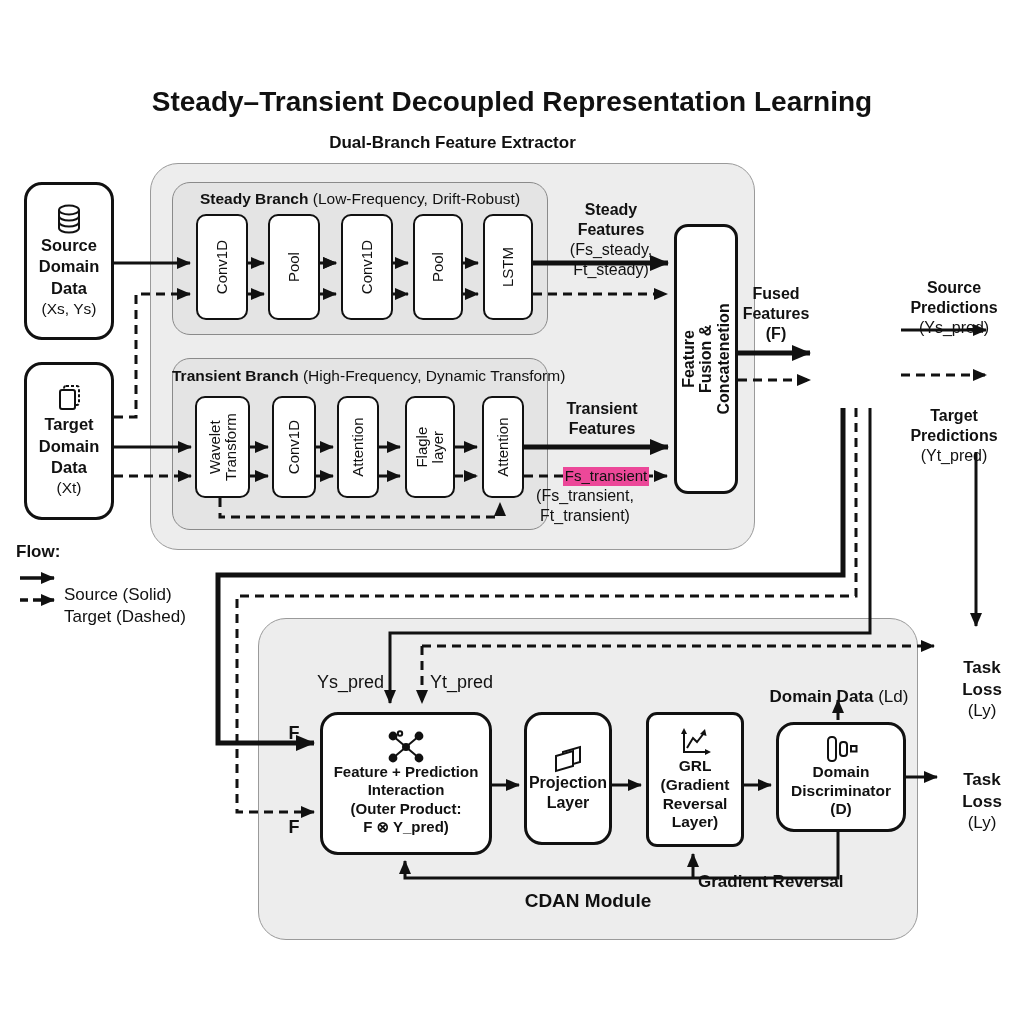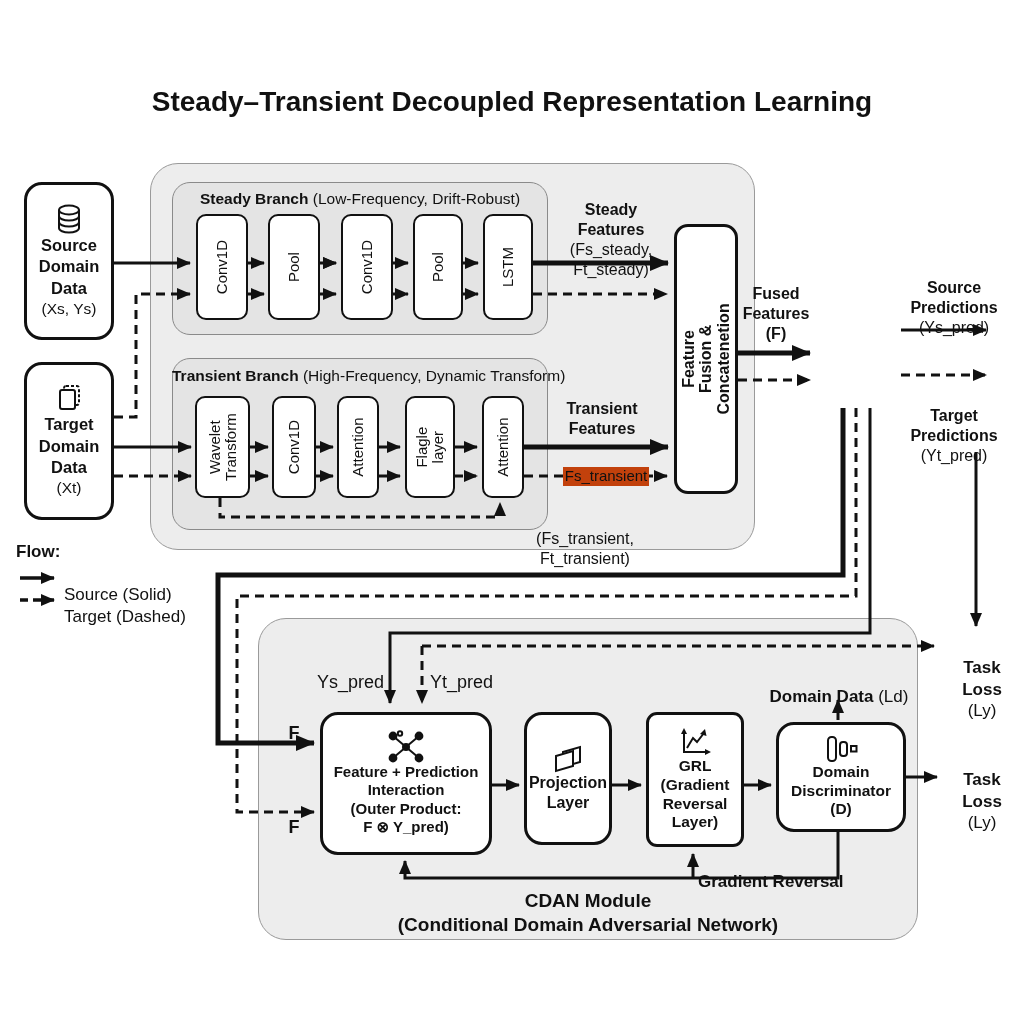--- a/index.html
+++ b/index.html
@@ -111,20 +111,21 @@
       </g>
 
       <g stroke-width="3.5">
         <path d="M20,578 H54" marker-end="url(#ah)"></path>
         <path d="M20,600 H54" stroke-dasharray="8,5" marker-end="url(#ah)"></path>
       </g>
     </g>
   </svg>
 
   <div class="lbl" style="left:0;right:0;top:84px;font-size:28px;">Steady–Transient Decoupled Representation Learning</div>
+  <div class="lbl" style="left:150px;width:605px;top:132px;font-size:17px;">Dual-Branch Feature Extractor</div>
 
   <div class="abs node" style="left:24px;top:182px;width:90px;height:158px;border-radius:18px;">
     <svg class="icon" width="26" height="31" viewBox="0 0 26 31">
       <g stroke="#111" stroke-width="2" fill="none">
         <ellipse cx="13" cy="6" rx="10" ry="4.5"></ellipse>
         <path d="M3,6 V24 c0,2.6 4.5,4.6 10,4.6 s10,-2 10,-4.6 V6"></path>
         <path d="M3,12 c0,2.6 4.5,4.6 10,4.6 s10,-2 10,-4.6"></path>
         <path d="M3,18 c0,2.6 4.5,4.6 10,4.6 s10,-2 10,-4.6"></path>
       </g>
     </svg>
@@ -189,22 +190,22 @@
     </div>
 
   <div class="lbl" style="left:555px;width:112px;top:180px;">
     <span>Steady
 Features</span>
     <span class="reg" style="display:block;">(Fs_steady,
 Ft_steady)</span>
   </div>
   <div class="lbl" style="left:552px;width:100px;top:399px;">Transient
 Features</div>
-  <div class="lbl reg" style="left:563px;width:86px;top:467px;font-size:15px;background:#c2410c;">Fs_transient</div>
-  <div class="lbl reg" style="left:510px;width:150px;top:486px;margin-top:43px;">(Fs_transient,
+  <div class="lbl reg" style="left:563px;width:86px;top:467px;font-size:15px;background:#ec4899;">Fs_transient</div>
+  <div class="lbl reg" style="left:510px;width:150px;top:486px;">(Fs_transient,
 Ft_transient)</div>
   <div class="lbl" style="left:742px;width:68px;top:284px;">Fused
 Features
 (F)</div>
 
   <div class="abs node" style="left:674px;top:224px;width:64px;height:270px;border-radius:14px;">
     <div class="vtext b">Feature Fusion &amp;
 Concatenetion</div>
   </div>
 
@@ -288,21 +289,20 @@
     <div class="lbl" style="position:static;font-size:15.5px;line-height:1.2;">Domain
 Discriminator
 (D)</div>
   </div>
 
   <div class="lbl nowrap" style="left:760px;width:158px;top:670px;font-size:17px;">
     <span>Domain Data</span><span class="reg"> (Ld)</span>
   </div>
   <div class="lbl nowrap" style="left:698px;top:855px;font-size:17px;text-align:right;">Gradient Reversal</div>
   <div class="lbl" style="left:258px;width:660px;top:889px;font-size:19px;">CDAN Module</div>
-  <div class="lbl" style="left:258px;width:660px;top:913px;font-size:19px;">(Conditional Domain Adversarial Network)</div>
 
   <div class="lbl" style="left:950px;width:64px;top:636px;font-size:17px;">
     <span>Task
 Loss</span>
     <span class="reg" style="display:block;">(Ly)</span>
   </div>
   <div class="lbl" style="left:950px;width:64px;top:748px;font-size:17px;">
     <span>Task
 Loss</span>
     <span class="reg" style="display:block;">(Ly)</span>

